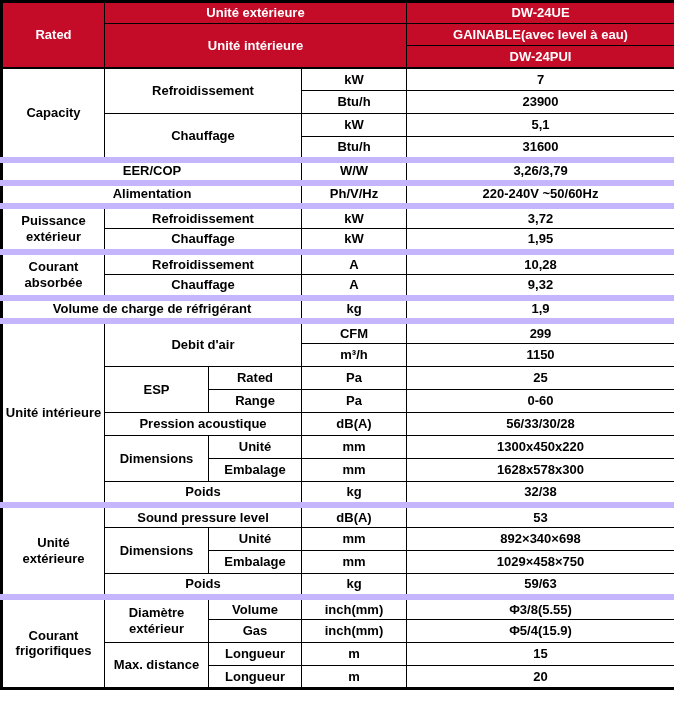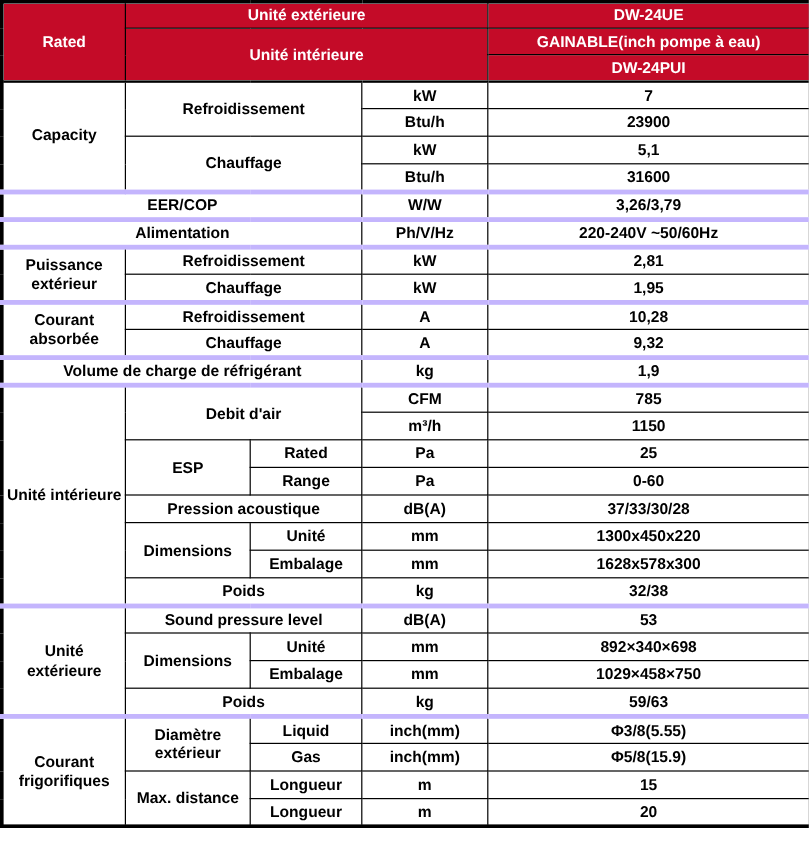--- a/index.html
+++ b/index.html
@@ -22,42 +22,42 @@
     height: 23px;
     padding: 0 2px;
     overflow: hidden;
   }
   thead td.hd {
     background: #C40B28;
     color: #ffffff;
     height: 22px;
   }
   tbody tr:first-child > td { border-top: 2px solid #000000; }
-  tr.sec > td { border-top: 4px solid #c4b5fd; }
+  tr.sec > td { border-top: 6px solid #c4b5fd; }
 </style>
 </head>
 <body>
 
 <table class="spec">
   <colgroup>
     <col style="width:103px">
     <col style="width:104px">
     <col style="width:93px">
     <col style="width:105px">
     <col style="width:269px">
   </colgroup>
   <thead>
     <tr>
       <td class="hd" rowspan="3">Rated</td>
       <td class="hd" colspan="3">Unité extérieure</td>
       <td class="hd">DW-24UE</td>
     </tr>
     <tr>
       <td class="hd" colspan="3" rowspan="2">Unité intérieure</td>
-      <td class="hd">GAINABLE(inch pompe à eau)</td>
+      <td class="hd">GAINABLE(avec level à eau)</td>
     </tr>
     <tr>
       <td class="hd">DW-24PUI</td>
     </tr>
   </thead>
   <tbody>
     <tr>
       <td rowspan="4">Capacity</td>
       <td colspan="2" rowspan="2">Refroidissement</td>
       <td>kW</td>
@@ -83,21 +83,21 @@
     </tr>
     <tr class="sec">
       <td colspan="3">Alimentation</td>
       <td>Ph/V/Hz</td>
       <td>220-240V ~50/60Hz</td>
     </tr>
     <tr class="sec">
       <td rowspan="2">Puissance extérieur</td>
       <td colspan="2">Refroidissement</td>
       <td>kW</td>
-      <td>2,81</td>
+      <td>3,72</td>
     </tr>
     <tr>
       <td colspan="2">Chauffage</td>
       <td>kW</td>
       <td>1,95</td>
     </tr>
     <tr class="sec">
       <td rowspan="2">Courant absorbée</td>
       <td colspan="2">Refroidissement</td>
       <td>A</td>
@@ -110,41 +110,41 @@
     </tr>
     <tr class="sec">
       <td colspan="3">Volume de charge de réfrigérant</td>
       <td>kg</td>
       <td>1,9</td>
     </tr>
     <tr class="sec">
       <td rowspan="8">Unité intérieure</td>
       <td colspan="2" rowspan="2">Debit d'air</td>
       <td>CFM</td>
-      <td>785</td>
+      <td>299</td>
     </tr>
     <tr>
       <td>m³/h</td>
       <td>1150</td>
     </tr>
     <tr>
       <td rowspan="2">ESP</td>
       <td>Rated</td>
       <td>Pa</td>
       <td>25</td>
     </tr>
     <tr>
       <td>Range</td>
       <td>Pa</td>
       <td>0-60</td>
     </tr>
     <tr>
       <td colspan="2">Pression acoustique</td>
       <td>dB(A)</td>
-      <td>37/33/30/28</td>
+      <td>56/33/30/28</td>
     </tr>
     <tr>
       <td rowspan="2">Dimensions</td>
       <td>Unité</td>
       <td>mm</td>
       <td>1300x450x220</td>
     </tr>
     <tr>
       <td>Embalage</td>
       <td>mm</td>
@@ -173,28 +173,28 @@
       <td>1029×458×750</td>
     </tr>
     <tr>
       <td colspan="2">Poids</td>
       <td>kg</td>
       <td>59/63</td>
     </tr>
     <tr class="sec">
       <td rowspan="4">Courant frigorifiques</td>
       <td rowspan="2">Diamètre extérieur</td>
-      <td>Liquid</td>
+      <td>Volume</td>
       <td>inch(mm)</td>
       <td>Φ3/8(5.55)</td>
     </tr>
     <tr>
       <td>Gas</td>
       <td>inch(mm)</td>
-      <td>Φ5/8(15.9)</td>
+      <td>Φ5/4(15.9)</td>
     </tr>
     <tr>
       <td rowspan="2">Max. distance</td>
       <td>Longueur</td>
       <td>m</td>
       <td>15</td>
     </tr>
     <tr>
       <td>Longueur</td>
       <td>m</td>

